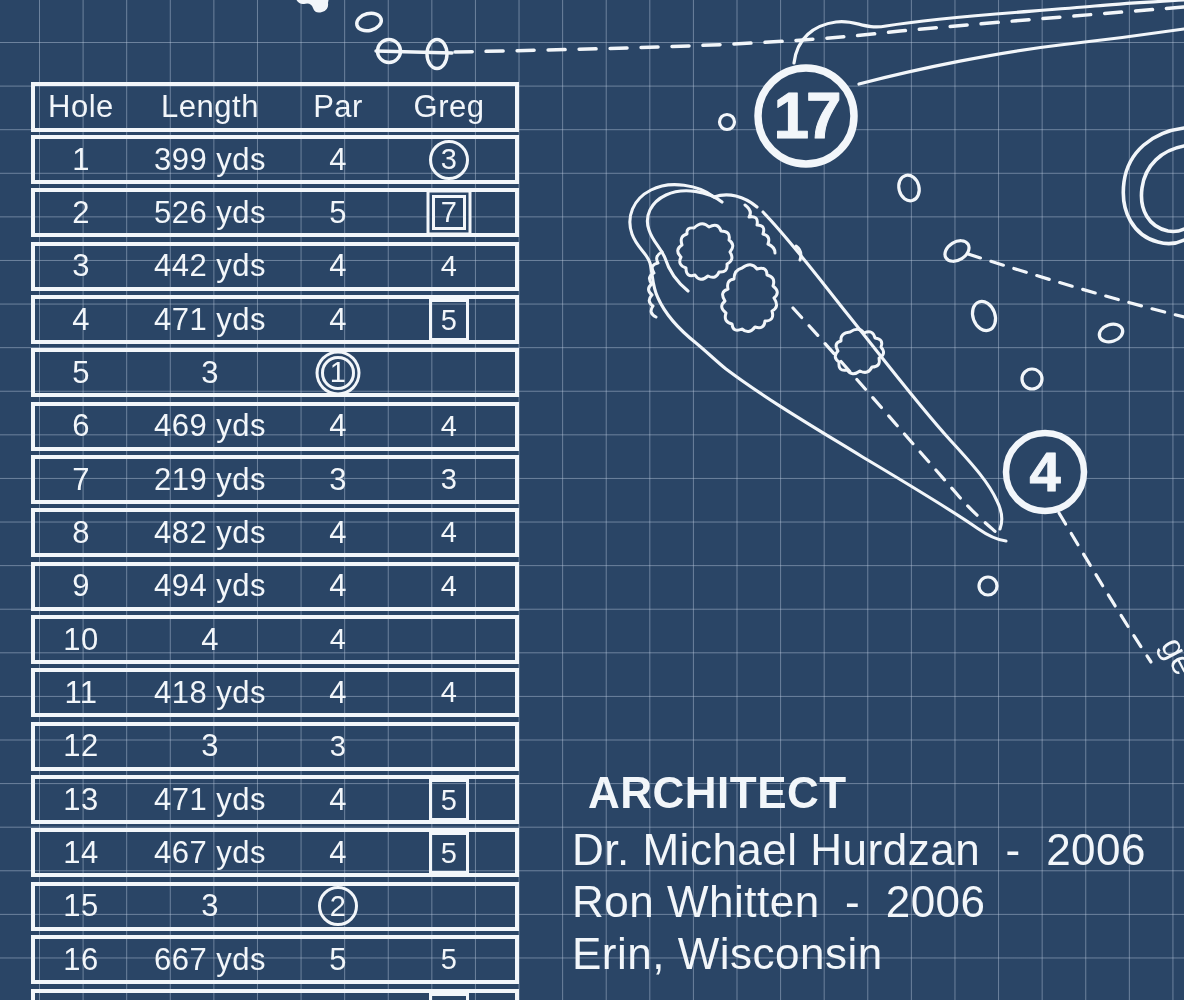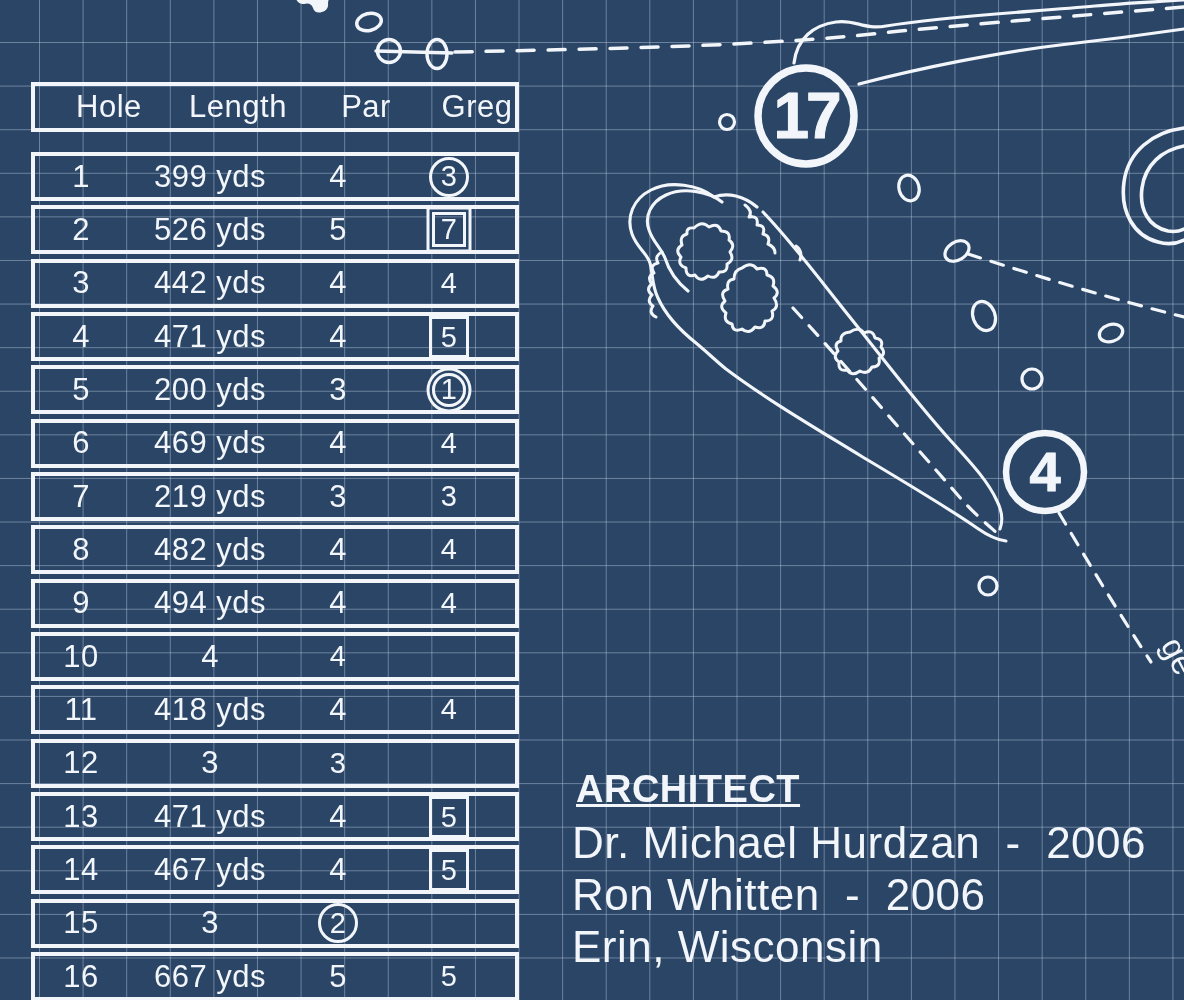--- a/index.html
+++ b/index.html
@@ -17,35 +17,35 @@
   svg.map { position:absolute; left:0; top:0; width:1184px; height:1000px; }
   svg.map path, svg.map circle, svg.map ellipse, svg.map line { vector-effect:none; }
 
   
   .scorecard { position:absolute; left:31px; top:82px; width:488px; }
   .t-row {
     box-sizing:border-box; height:49px; border:4px solid #f2f6fa; margin-bottom:4.35px;
     display:grid; grid-template-columns:92px 166px 90px 132px;
     align-items:center; text-align:center; font-size:31px; letter-spacing:.5px;
   }
-  .t-row.header { height:50px; margin-bottom:20px;padding-left:28px; }
+  .t-row.header { height:50px; margin-bottom:3px; }
   .cell.greg { display:flex; align-items:center; justify-content:center; }
   .mk { display:flex; align-items:center; justify-content:center; box-sizing:border-box;
         font-size:29px; line-height:1; min-width:34px; min-height:34px; }
   .mk-circle        { width:40px; height:40px; border:3px solid #f2f6fa; border-radius:50%; }
   .mk-double-circle { width:34px; height:34px; border:3px solid #f2f6fa; border-radius:50%;
                       box-shadow:0 0 0 2.5px #2a4566, 0 0 0 5.5px #f2f6fa; }
   .mk-square        { width:40px; height:42px; border:3px solid #f2f6fa; }
   .mk-double-square { width:33px; height:35px; border:3px solid #f2f6fa;
                       box-shadow:0 0 0 2.5px #2a4566, 0 0 0 5.5px #f2f6fa; }
   .mk-none {}
 
   
   .architect { position:absolute; left:572px; top:768px; }
-  .architect .heading { font-size:38px; font-weight:bold; letter-spacing:.5px; margin:0 0 6px 4px;text-decoration:underline; }
+  .architect .heading { font-size:44px; font-weight:bold; letter-spacing:.5px; margin:0 0 6px 16px; }
   .architect .line { font-size:44px; line-height:52px; white-space:pre; letter-spacing:.5px; }
 
   
   .hole-num { fill:#f2f6fa; font-family:"Liberation Sans","DejaVu Sans",sans-serif;
               font-weight:bold; text-anchor:middle; }
   .partial-txt { fill:#f2f6fa; font-family:"Liberation Sans","DejaVu Sans",sans-serif;
                  font-size:33px; }
 </style>
 </head>
 <body>
@@ -154,21 +154,20 @@
         <div class="t-row">
           <div class="cell">4</div>
           <div class="cell">471 yds</div>
           <div class="cell">4</div>
           <div class="cell greg">
             <span class="mk mk-square">5</span>
           </div>
         </div>
         <div class="t-row">
           <div class="cell">5</div>
-          <div class="cell">200 yds</div>
           <div class="cell">3</div>
           <div class="cell greg">
             <span class="mk mk-double-circle">1</span>
           </div>
         </div>
         <div class="t-row">
           <div class="cell">6</div>
           <div class="cell">469 yds</div>
           <div class="cell">4</div>
           <div class="cell greg">

